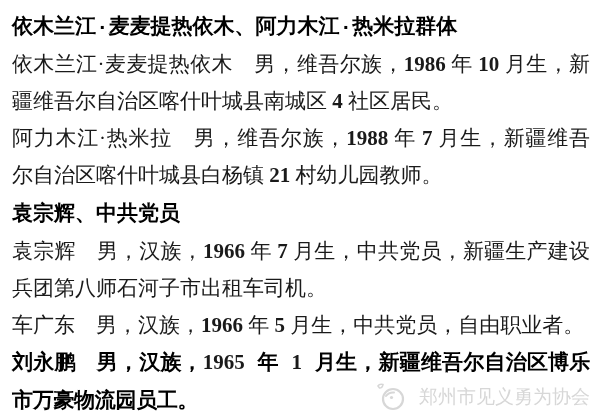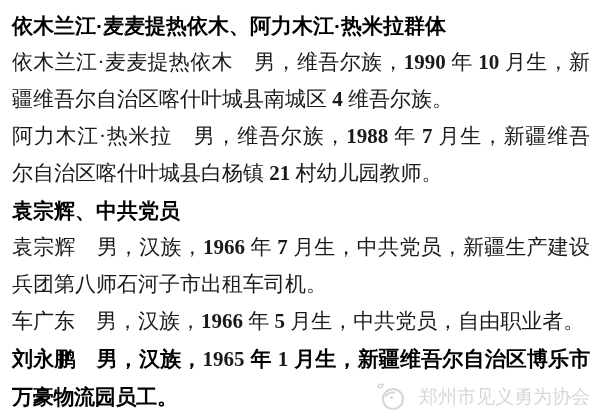--- a/index.html
+++ b/index.html
@@ -29,21 +29,21 @@
   .para.heading {
     font-family: "Liberation Sans", "DejaVu Sans", sans-serif;
     font-weight: 700;
     color: #000000;
     text-align: left;
   }
   
   .r-n { font-weight: 400; font-family: Liberation Serif, serif; }
   .r-b { font-weight: 700; }            
   .r-h, .r-bh {
-    font-family: Liberation Sans, sans-serif;
+    font-family: Liberation Mono, monospace;
     font-weight: 700;
     color: #000000;
   }
   .r-bh { letter-spacing: -0.3px; }
   .watermark {
     position: absolute;
     right: 10px; bottom: 6px;
     display: flex;
     align-items: center;
     gap: 12px;
@@ -54,21 +54,21 @@
     user-select: none;
   }
   .watermark svg { display: block; }
 </style>
 </head>
 <body>
 
 <div class="page">
   <div class="doc">
     <p class="para heading"><span class="r-h">依木兰江·麦麦提热依木、阿力木江·热米拉群体</span></p>
-    <p class="para"><span class="r-n">依木兰江·麦麦提热依木　男，维吾尔族，</span><span class="r-b">1990</span><span class="r-n"> 年 </span><span class="r-b">10</span><span class="r-n"> 月生，新疆维吾尔自治区喀什叶城县南城区 </span><span class="r-b">4</span><span class="r-n"> 维吾尔族。</span></p>
+    <p class="para"><span class="r-n">依木兰江·麦麦提热依木　男，维吾尔族，</span><span class="r-b">1986</span><span class="r-n"> 年 </span><span class="r-b">10</span><span class="r-n"> 月生，新疆维吾尔自治区喀什叶城县南城区 </span><span class="r-b">4</span><span class="r-n"> 社区居民。</span></p>
     <p class="para"><span class="r-n">阿力木江·热米拉　男，维吾尔族，</span><span class="r-b">1988</span><span class="r-n"> 年 </span><span class="r-b">7</span><span class="r-n"> 月生，新疆维吾尔自治区喀什叶城县白杨镇 </span><span class="r-b">21</span><span class="r-n"> 村幼儿园教师。</span></p>
     <p class="para heading"><span class="r-h">袁宗辉、中共党员</span></p>
     <p class="para"><span class="r-n">袁宗辉　男，汉族，</span><span class="r-b">1966</span><span class="r-n"> 年 </span><span class="r-b">7</span><span class="r-n"> 月生，中共党员，新疆生产建设兵团第八师石河子市出租车司机。</span></p>
     <p class="para"><span class="r-n">车广东　男，汉族，</span><span class="r-b">1966</span><span class="r-n"> 年 </span><span class="r-b">5</span><span class="r-n"> 月生，中共党员，自由职业者。</span></p>
     <p class="para"><span class="r-bh">刘永鹏　男，汉族，</span><span class="r-b">1965</span><span class="r-bh"> 年 </span><span class="r-b">1</span><span class="r-bh"> 月生，新疆维吾尔自治区博乐市万豪物流园员工。</span></p>
   </div>
 
   <div class="watermark">
     <span>
       <svg width="32" height="30" viewBox="0 0 32 30" fill="none" xmlns="http://www.w3.org/2000/svg">

